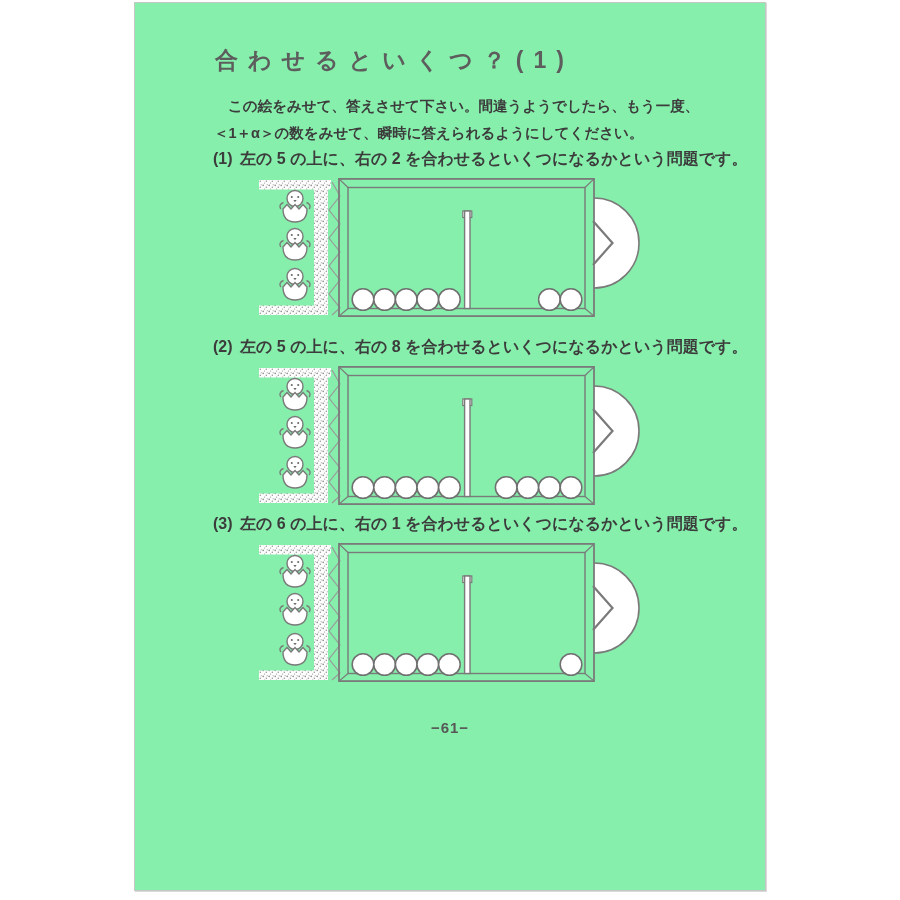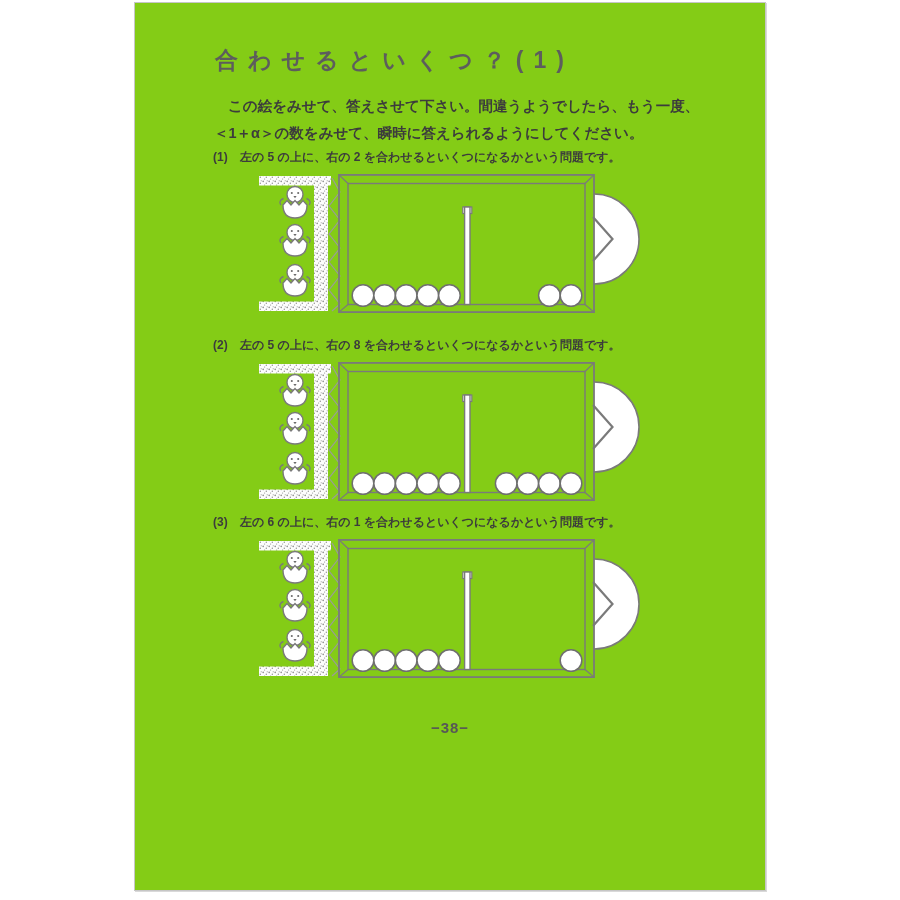--- a/index.html
+++ b/index.html
@@ -5,21 +5,21 @@
   html,body{
     margin:0; padding:0;
     width:900px; height:900px;
     background:#ffffff;
     font-family:"Liberation Sans","DejaVu Sans",sans-serif;
     -webkit-font-smoothing:antialiased;
   }
   .sheet{
     position:absolute; left:134px; top:2px;
     width:630px; height:887px;
-    background:#84cc16;
+    background:#86efac;
     border:1px solid #c6c6c6;
     box-shadow:1px 1px 0 rgba(185,185,185,.55);
   }
   .title{
     position:absolute; left:80px; top:42px;
     margin:0;
     font-size:23px; font-weight:600;
     letter-spacing:10px;
     color:#5d5d5d;
     white-space:nowrap;
@@ -32,21 +32,21 @@
     margin:0;
   }
   .intro .l1{ padding-left:14px; white-space:nowrap; }
   .intro .l2{ white-space:nowrap; }
   #problems{ position:absolute; left:0; top:0; width:100%; height:100%; }
   .problem{ position:absolute; left:78px; width:545px; }
   .problem:nth-of-type(1){ top:146px; }
   .problem:nth-of-type(2){ top:334px; }
   .problem:nth-of-type(3){ top:511px; }
   .plabel{
-    font-size:12px; font-weight:600; color:#3c3c3c;
+    font-size:16px; font-weight:600; color:#3c3c3c;
     white-space:nowrap;
   }
   .pnum{ display:inline-block; width:27px; }
   .illustration{ margin:8px 0 0 43px; width:390px; height:145px; }
   .illustration svg{ display:block; }
   .pagenum{
     position:absolute; left:0; top:716px; width:100%;
     text-align:center;
     font-size:15px; font-weight:600; color:#575757;
     letter-spacing:1px;
@@ -279,15 +279,15 @@
               <circle cx="150.2" cy="121.5" r="10.8"></circle>
               <circle cx="171.8" cy="121.5" r="10.8"></circle>
               <circle cx="193.4" cy="121.5" r="10.8"></circle>
               <circle cx="315" cy="121.5" r="10.8"></circle>
             </g>
           </svg>
         </div>
   </div>
 </div>
 
-  <div class="pagenum">−38−</div>
+  <div class="pagenum">−61−</div>
 
 </div>
 
 </body></html>

